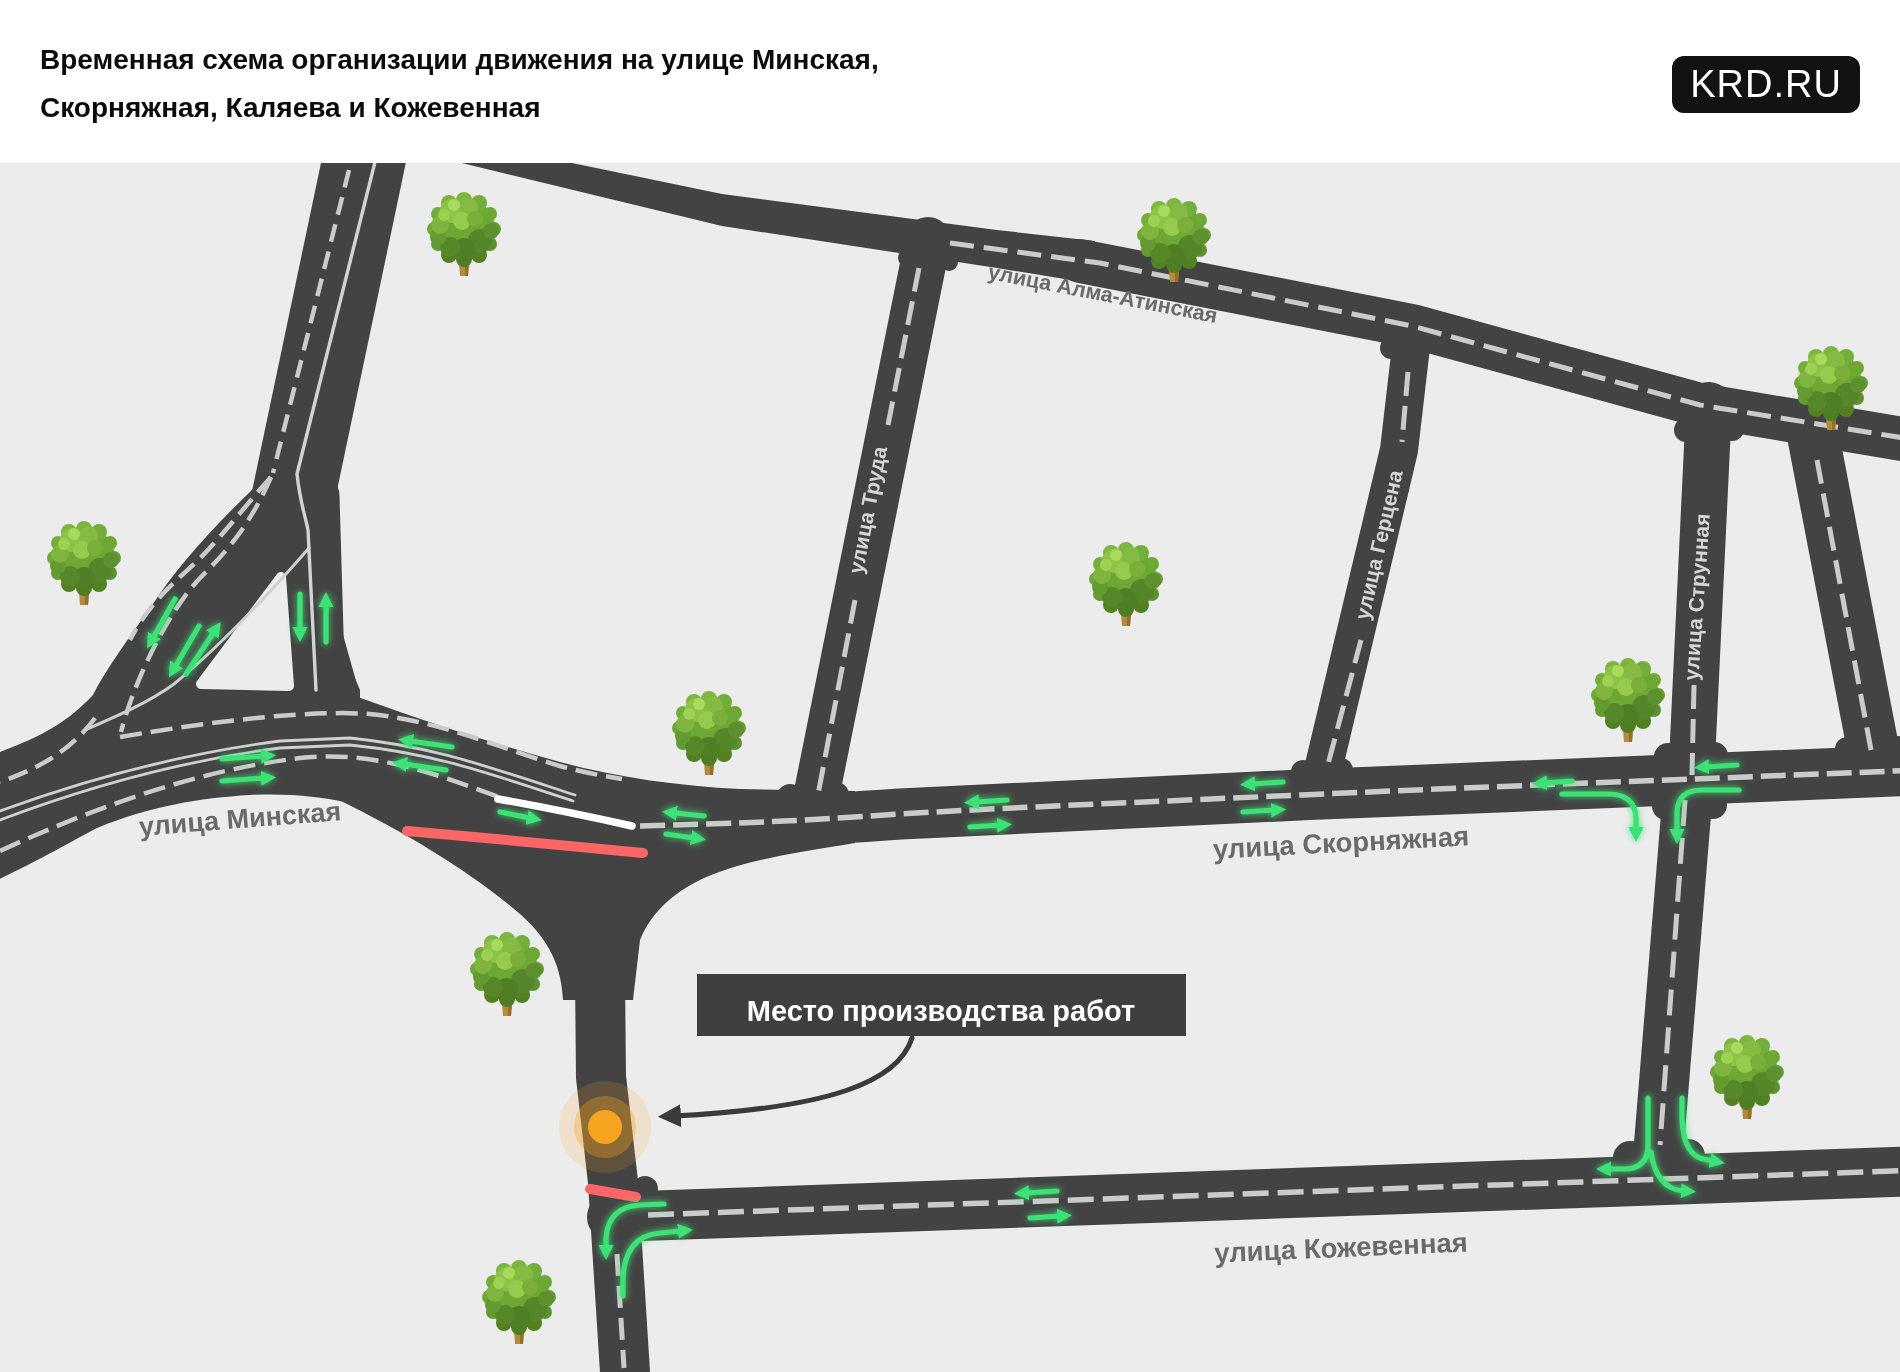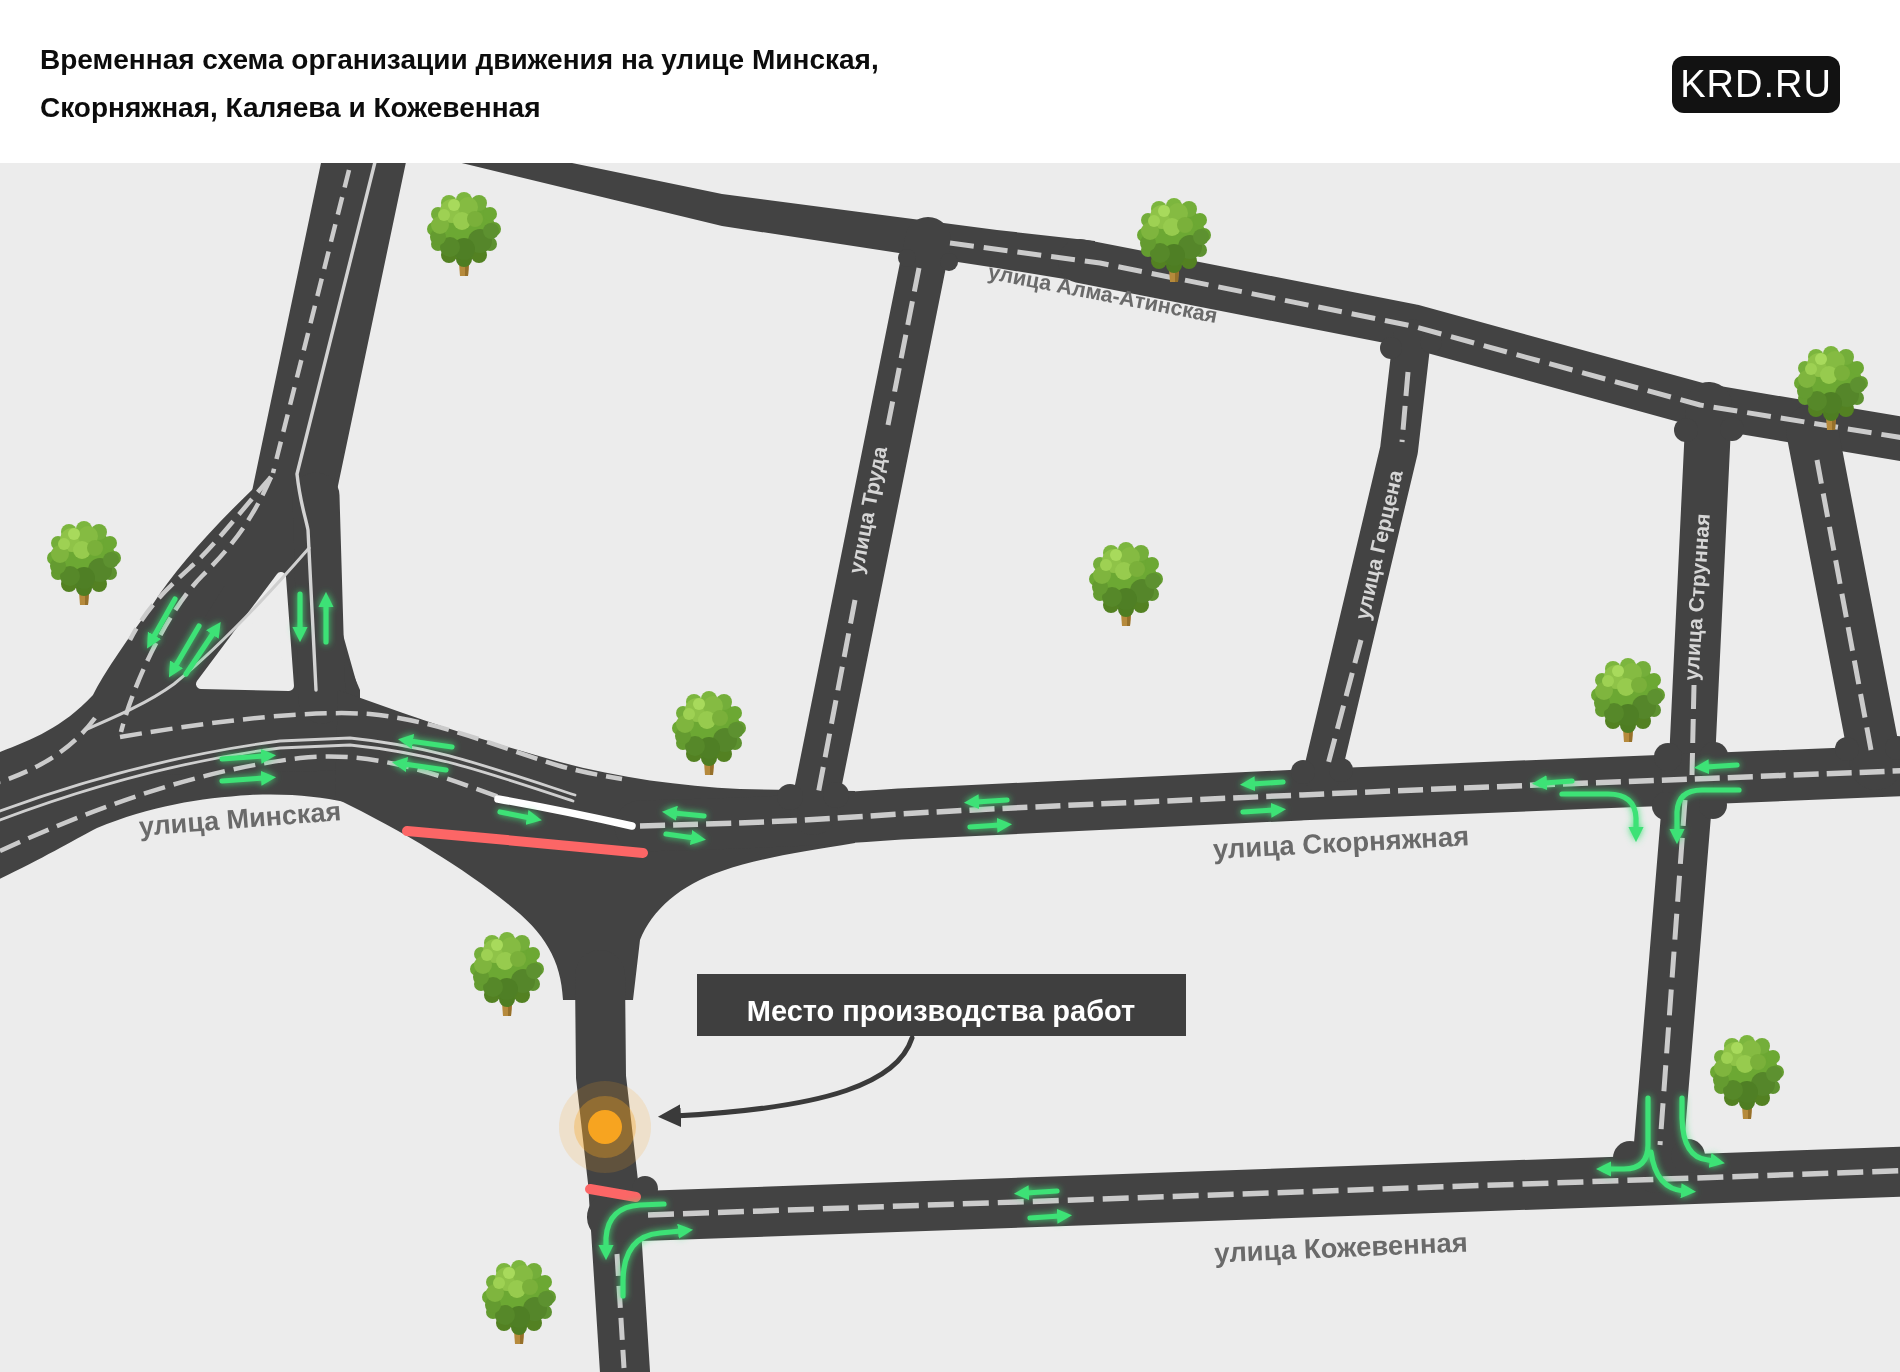--- a/index.html
+++ b/index.html
@@ -1,18 +1,18 @@
 <!DOCTYPE html>
 <html><head>
 <meta charset="utf-8">
 <style>
   html,body{margin:0;padding:0;}
   .page{position:relative;width:1900px;height:1372px;background:#ffffff;overflow:hidden;font-family:"Liberation Sans",sans-serif;}
   .title{position:absolute;left:40px;top:36px;font-size:28px;line-height:48px;font-weight:700;color:#0c0c0c;letter-spacing:0;}
-  .logo{position:absolute;left:1672px;top:56px;width:168px;height:57px;background:#121212;border-radius:12px;color:#ffffff;font-size:38px;font-weight:400;text-align:center;line-height:57px;letter-spacing:1px;}
+  .logo{position:absolute;left:1672px;top:56px;width:188px;height:57px;background:#121212;border-radius:12px;color:#ffffff;font-size:38px;font-weight:400;text-align:center;line-height:57px;letter-spacing:1px;}
 </style>
 </head>
 <body>
 <div class="page">
 <svg width="1900" height="1372" viewBox="0 0 1900 1372" style="position:absolute;left:0;top:0;">
 <defs>
   <filter id="glow" x="-40%" y="-40%" width="180%" height="180%">
     <feGaussianBlur in="SourceGraphic" stdDeviation="3.5" result="b"></feGaussianBlur>
     <feMerge>
             <feMergeNode in="b"></feMergeNode>

